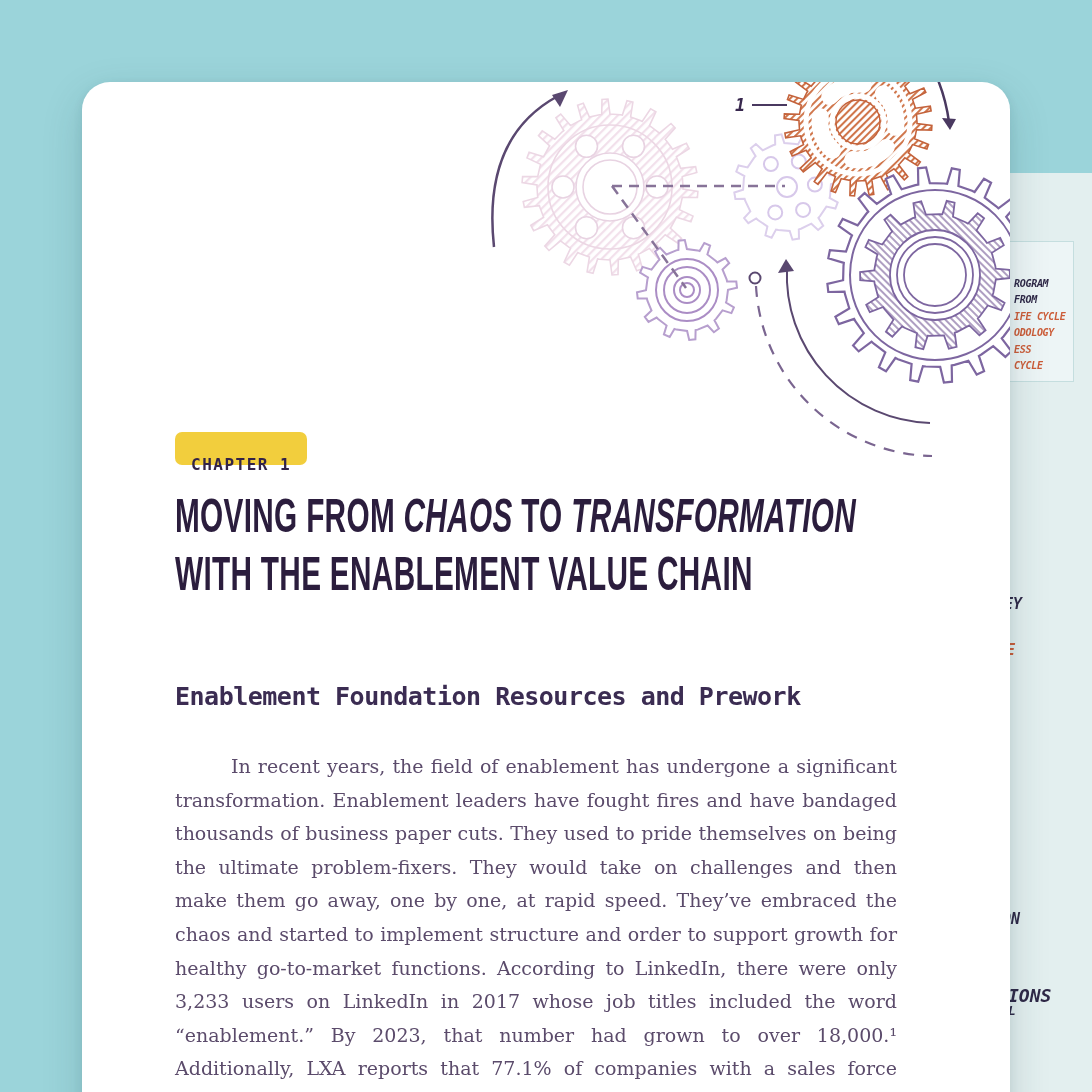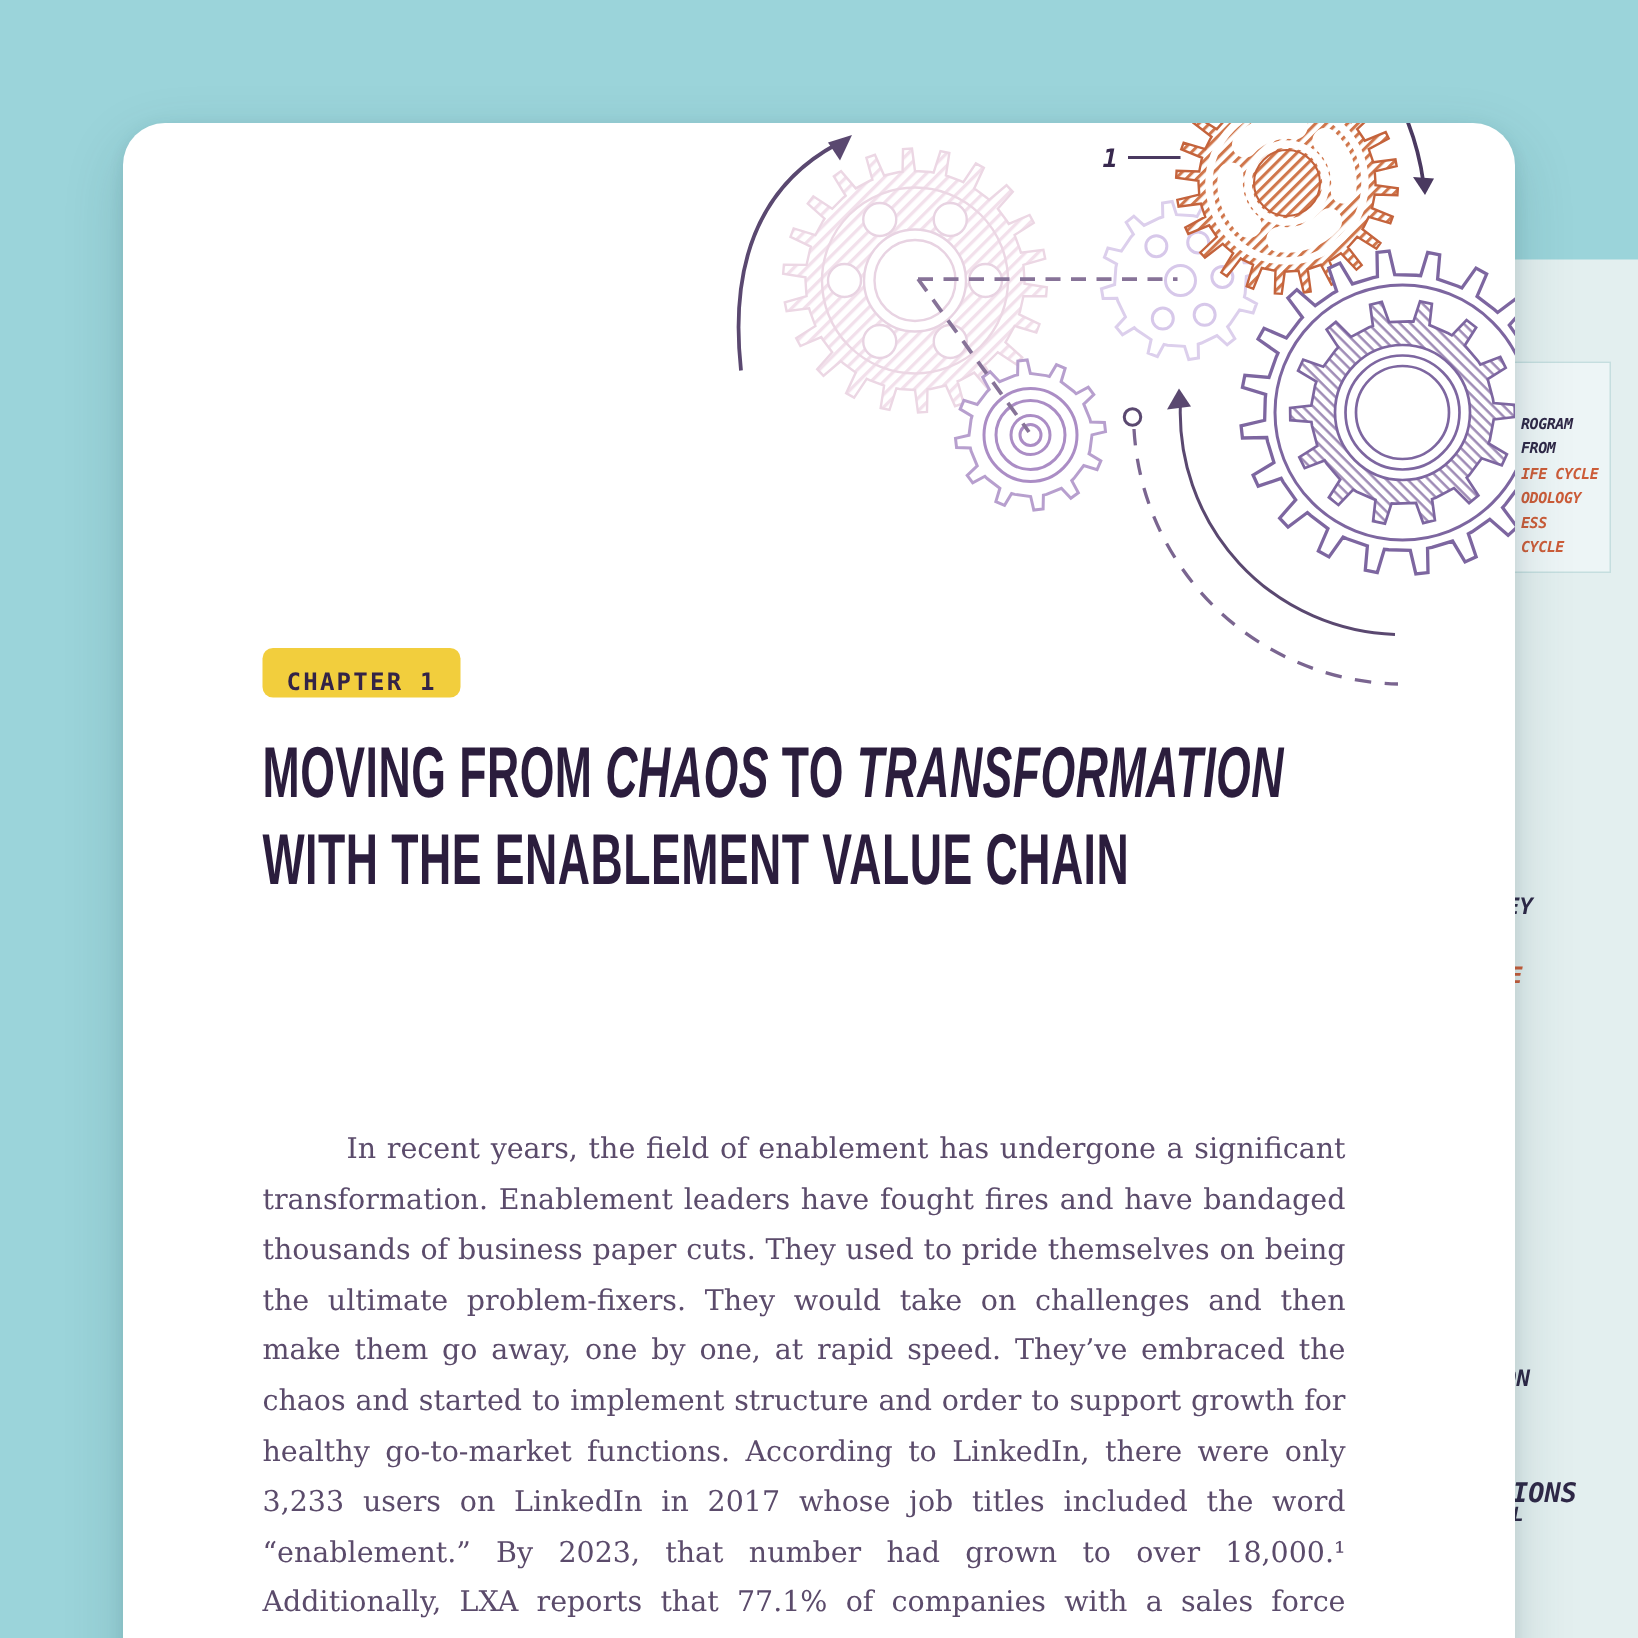--- a/index.html
+++ b/index.html
@@ -26,21 +26,21 @@
   .frag-on{left:2px;top:737px;font-size:15px;}
   .frag-ions{left:8px;top:812px;font-size:18px;}
   .frag-l{left:8px;top:830px;font-size:13px;}
 
   
   .page-card{position:absolute;left:82px;top:82px;width:928px;height:1060px;background:var(--card,#fff);
              border-radius:28px;z-index:2;overflow:hidden;
              box-shadow:0 14px 40px rgba(30,70,80,.18),0 3px 10px rgba(30,70,80,.10);}
   .gears{position:absolute;left:398px;top:0;width:530px;height:400px;}
 
-  .badge{position:absolute;left:93px;top:350px;height:33px;line-height:33px;padding:6px 16px;background:var(--badge_yellow,#f2ce3d);
+  .badge{position:absolute;left:93px;top:350px;height:33px;line-height:33px;padding:16px 16px;background:var(--badge_yellow,#f2ce3d);
          border-radius:7px;font-family:"DejaVu Sans Mono",monospace;font-weight:bold;font-size:16px;
          letter-spacing:1.5px;color:#332347;}
   .title{position:absolute;left:93px;top:405px;color:var(--ink_dark,#2b1d3d);font-weight:800;}
   .t-line{display:block;white-space:nowrap;font-size:48px;line-height:58px;transform:scaleX(0.62);transform-origin:0 0;
           letter-spacing:0.5px;}
   .t-line em{font-style:italic;}
   .section-heading{position:absolute;left:93px;top:600px;font-family:"DejaVu Sans Mono",monospace;font-weight:600;
           font-size:25px;letter-spacing:-0.5px;color:#3b2c52;white-space:nowrap;}
   .body-text{position:absolute;left:93px;top:668px;width:722px;font-family:"DejaVu Serif","Liberation Serif",serif;
           font-size:19px;line-height:33.6px;color:var(--body_text,#5b4b6b);text-align:justify;text-align-last:justify;
@@ -146,16 +146,17 @@
       </g>
     </svg>
 
     <span class="badge">CHAPTER 1</span>
 
     <h1 class="title">
       <span class="t-line"><span>MOVING FROM </span><em>CHAOS</em><span> TO </span><em>TRANSFORMATION</em></span>
       <span class="t-line">WITH THE ENABLEMENT VALUE CHAIN</span>
     </h1>
 
+    <h2 class="section-heading">Enablement Foundation Resources and Prework</h2>
 
     <p class="body-text">In recent years, the field of enablement has undergone a significant transformation. Enablement leaders have fought fires and have bandaged thousands of business paper cuts. They used to pride themselves on being the ultimate problem-fixers. They would take on challenges and then make them go away, one by one, at rapid speed. They’ve embraced the chaos and started to implement structure and order to support growth for healthy go-to-market functions. According to LinkedIn, there were only 3,233 users on LinkedIn in 2017 whose job titles included the word “enablement.” By 2023, that number had grown to over 18,000.¹ Additionally, LXA reports that 77.1% of companies with a sales force exceeding 500 people now have dedicated enablement teams</p>
   </main>
 </div>
 
 </body></html>

